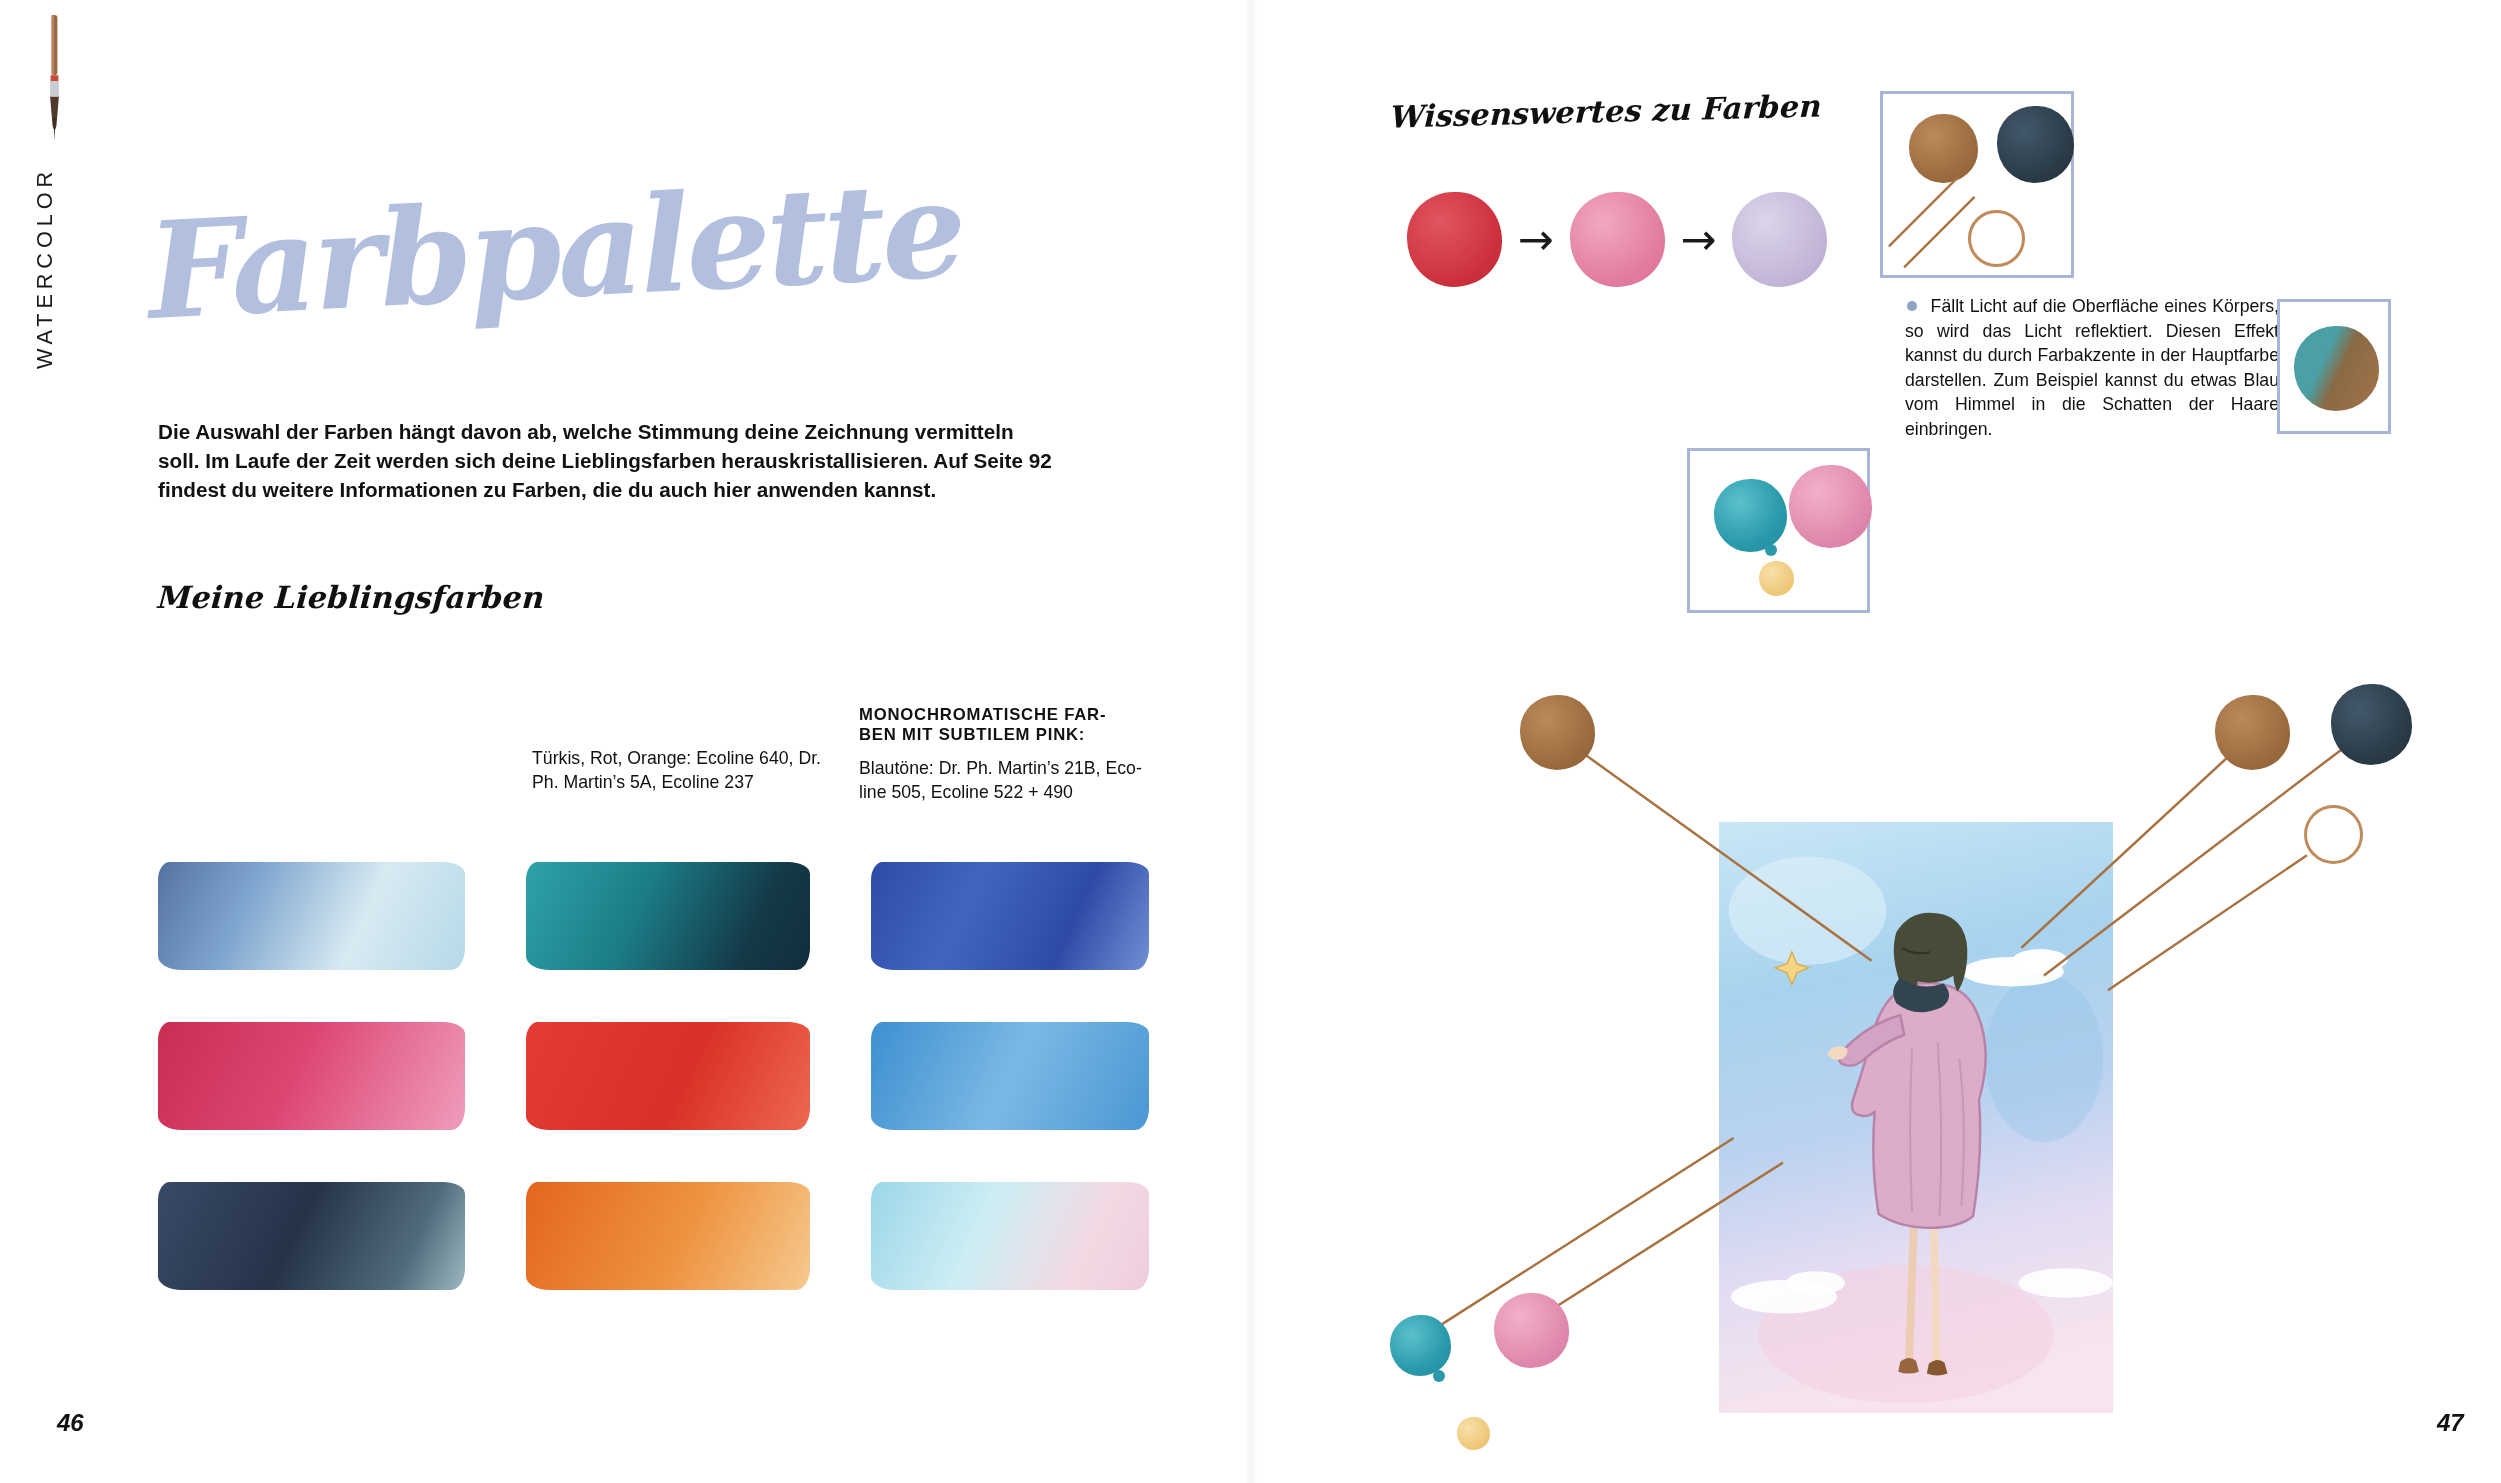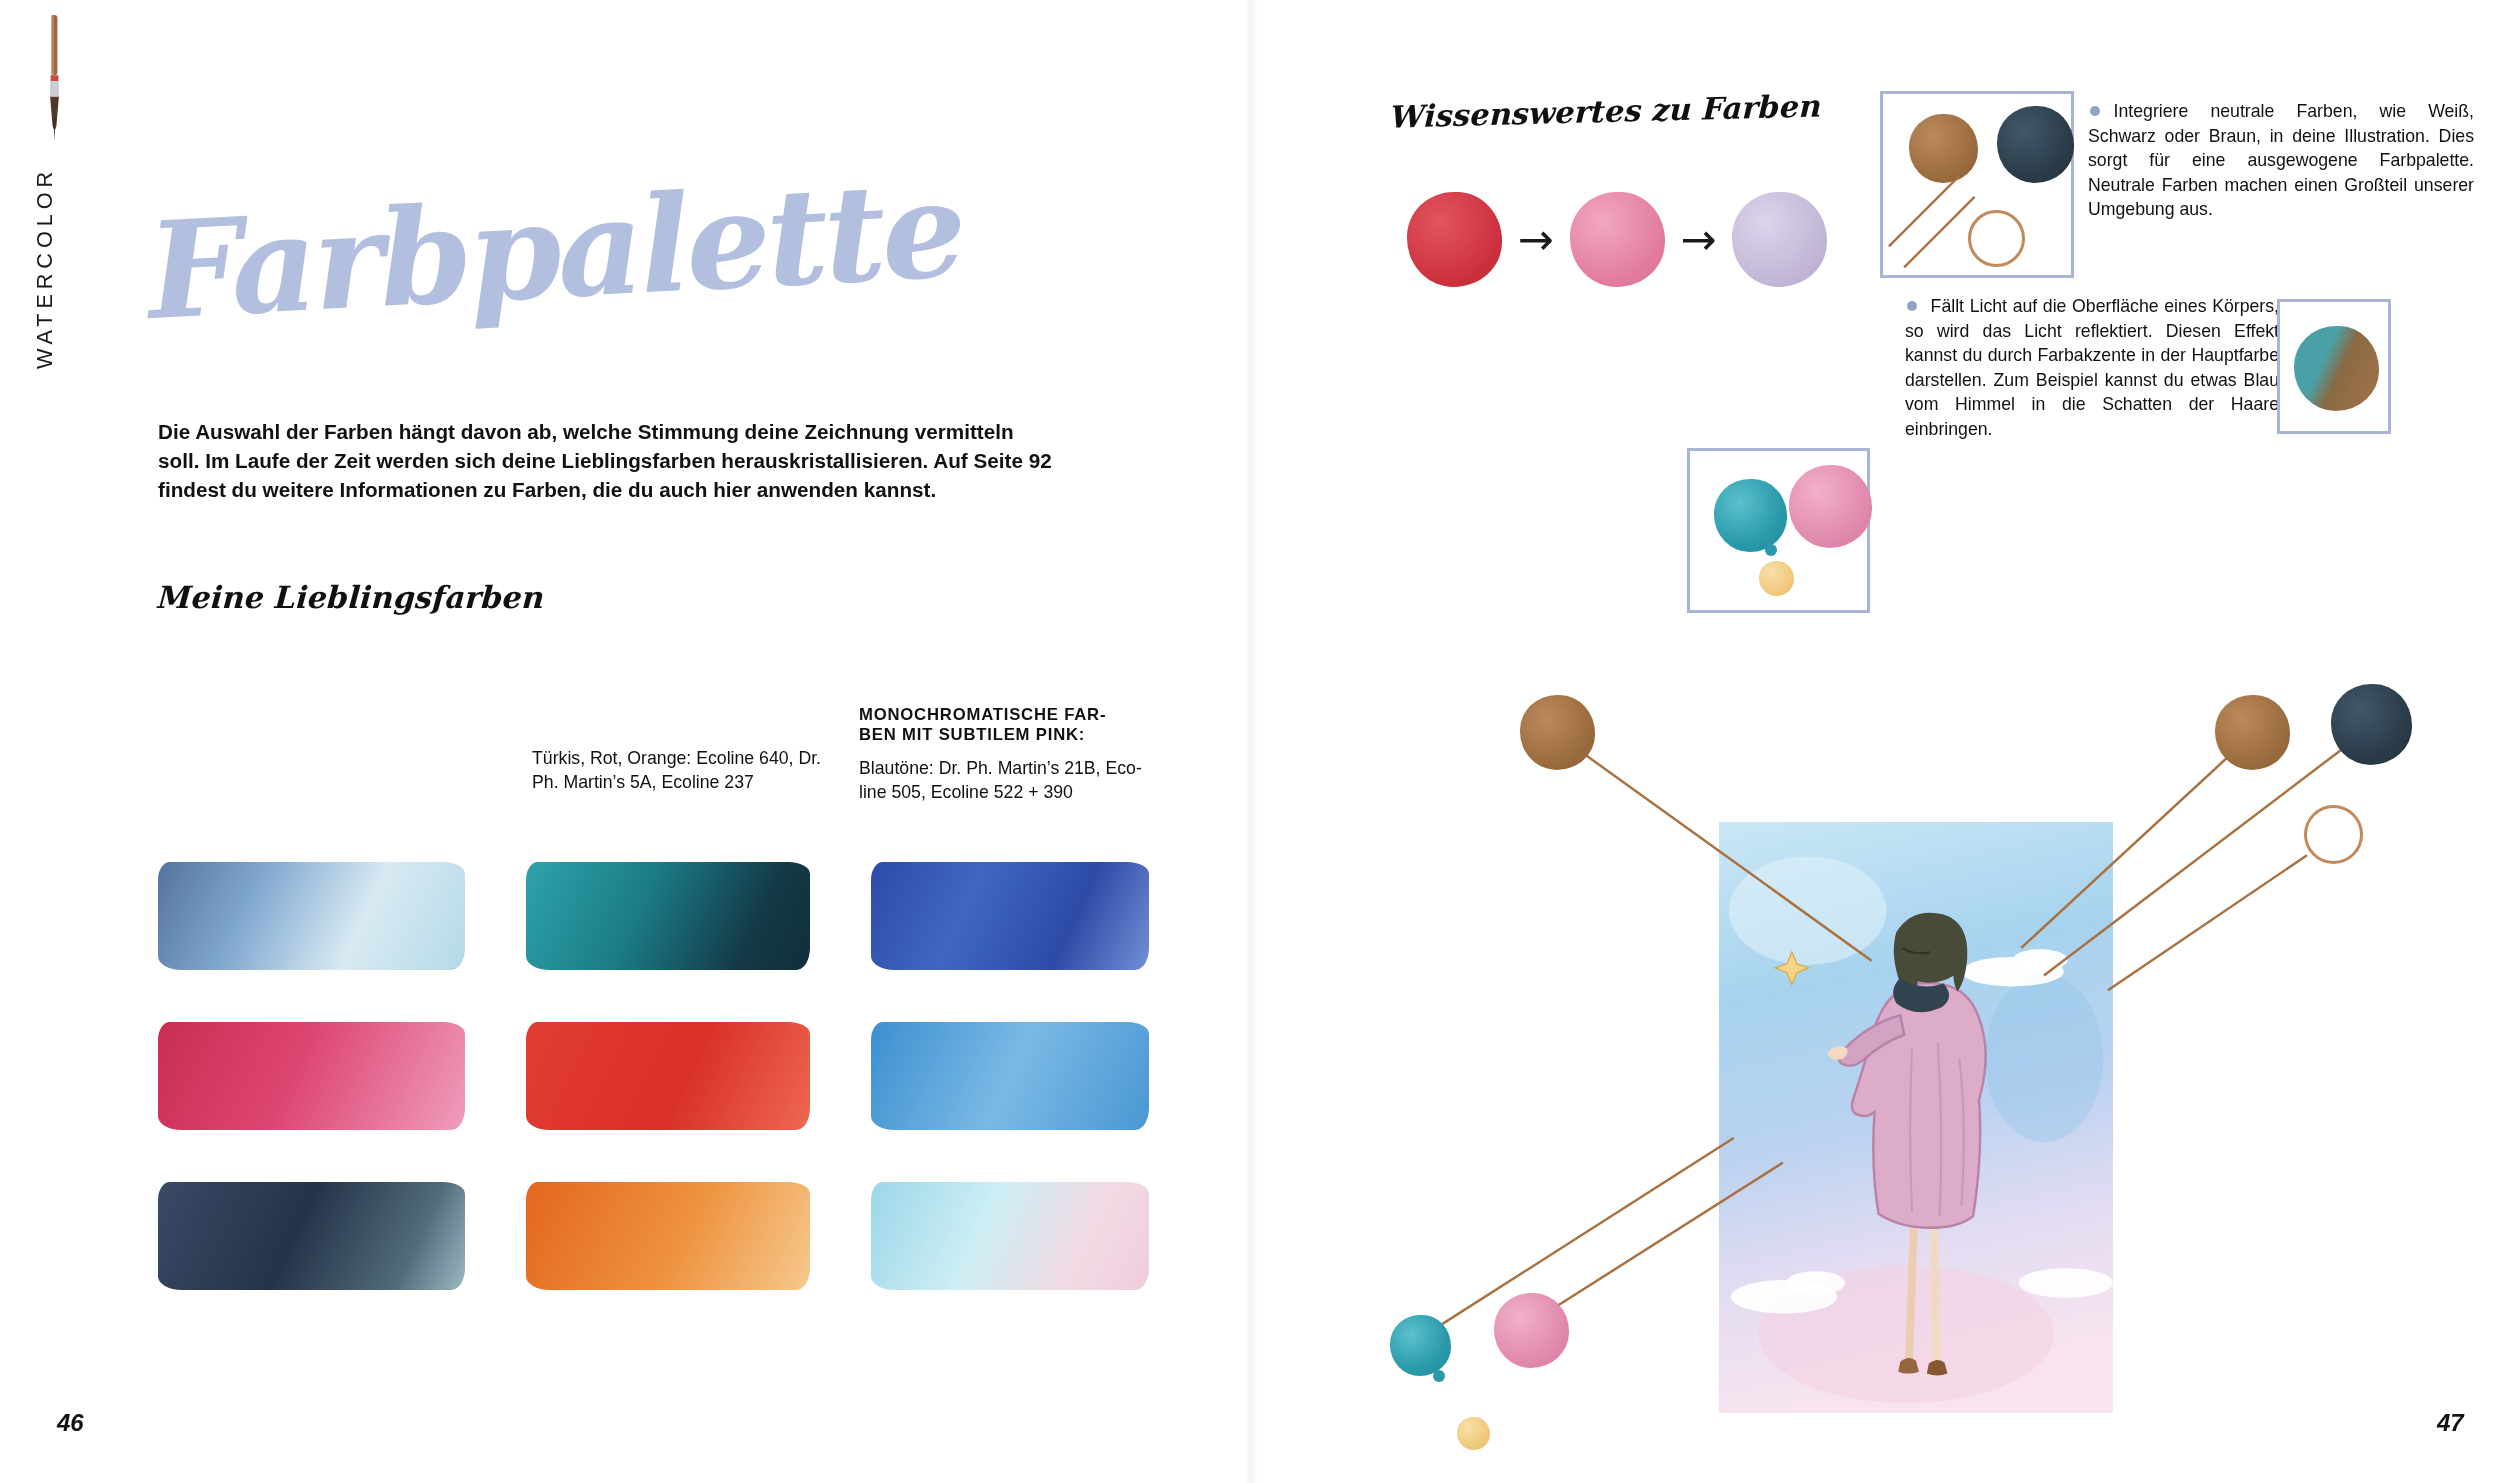--- a/index.html
+++ b/index.html
@@ -85,21 +85,21 @@
   <p class="intro">Die Auswahl der Farben hängt davon ab, welche Stimmung deine Zeichnung vermitteln soll. Im Laufe der Zeit werden sich deine Lieblingsfarben herauskristallisieren. Auf Seite 92 findest du weitere Informationen zu Farben, die du auch hier anwenden kannst.</p>
   <h2 class="script h-fav">Meine Lieblingsfarben</h2>
 
   <div class="pal-col col2">
     <p>Türkis, Rot, Orange: Ecoline 640, Dr. Ph. Martin’s 5A, Ecoline 237</p>
   </div>
   <div class="pal-col col3">
     <h3>MONOCHROMATISCHE FAR-
 BEN MIT SUBTILEM PINK:</h3>
     <p>Blautöne: Dr. Ph. Martin’s 21B, Eco-
-line 505, Ecoline 522 + 390</p>
+line 505, Ecoline 522 + 490</p>
   </div>
 
   <div class="swatch-grid">
     <div class="swatch" style="background: linear-gradient(115deg, rgb(84, 115, 159) 0%, rgb(127, 166, 207) 30%, rgb(216, 234, 242) 65%, rgb(181, 217, 232) 100%);"></div>
     <div class="swatch" style="background: linear-gradient(115deg, rgb(46, 163, 170) 0%, rgb(27, 124, 135) 40%, rgb(20, 57, 71) 78%, rgb(17, 46, 60) 100%);"></div>
     <div class="swatch" style="background: linear-gradient(115deg, rgb(45, 75, 166) 0%, rgb(64, 102, 194) 35%, rgb(45, 75, 166) 70%, rgb(114, 144, 212) 100%);"></div>
     <div class="swatch" style="background: linear-gradient(115deg, rgb(201, 45, 82) 0%, rgb(221, 70, 114) 45%, rgb(239, 157, 189) 100%);"></div>
     <div class="swatch" style="background: linear-gradient(115deg, rgb(226, 60, 53) 0%, rgb(217, 48, 40) 55%, rgb(238, 104, 80) 100%);"></div>
     <div class="swatch" style="background: linear-gradient(115deg, rgb(61, 143, 208) 0%, rgb(122, 185, 229) 50%, rgb(74, 151, 212) 100%);"></div>
     <div class="swatch" style="background: linear-gradient(115deg, rgb(58, 74, 102) 0%, rgb(37, 51, 73) 45%, rgb(81, 107, 124) 80%, rgb(159, 185, 194) 100%);"></div>
@@ -131,21 +131,20 @@
   <div class="box neutral-box">
     <div class="wc-circle" style="left: 25.6px; top: 19.7px; width: 69px; height: 69px; background: radial-gradient(circle at 35% 32%, rgb(187, 138, 92) 0%, rgb(154, 107, 62) 65%, rgb(138, 93, 51) 100%);"></div>
     <div class="wc-circle" style="left: 114px; top: 11.8px; width: 77px; height: 77px; background: radial-gradient(circle at 35% 32%, rgb(66, 88, 107) 0%, rgb(42, 59, 71) 65%, rgb(34, 47, 57) 100%);"></div>
     <div class="ring" style="left:85px; top:116px; width:57px; height:57px;"></div>
     <svg class="boxlines" viewBox="0 0 197 190">
       <line x1="6" y1="160" x2="80" y2="86"></line>
       <line x1="22" y1="182" x2="96" y2="108"></line>
     </svg>
   </div>
 
-  <p class="note n-neutral">Integriere neutrale Farben, wie Weiß, Schwarz oder Braun, in deine Illustration. Dies sorgt für eine ausgewogene Farbpalette. Neutrale Farben machen einen Großteil unserer Umgebung aus.</p>
   <p class="note n-reflect">Fällt Licht auf die Oberfläche eines Körpers, so wird das Licht reflektiert. Diesen Effekt kannst du durch Farbakzente in der Hauptfarbe darstellen. Zum Beispiel kannst du etwas Blau vom Himmel in die Schatten der Haare einbringen.</p>
 
   <div class="box reflect-box">
     <div class="wc-circle" style="left: 13.8px; top: 23.6px; width: 85px; height: 85px; background: linear-gradient(115deg, rgb(74, 160, 166) 0%, rgb(74, 160, 166) 36%, rgb(138, 106, 68) 54%, rgb(163, 115, 74) 100%);"></div>
   </div>
 
   <div class="illustration">
     <svg viewBox="0 0 400 600">
       <defs>
         <linearGradient id="skybg" x1="0" y1="0" x2="0.15" y2="1">

